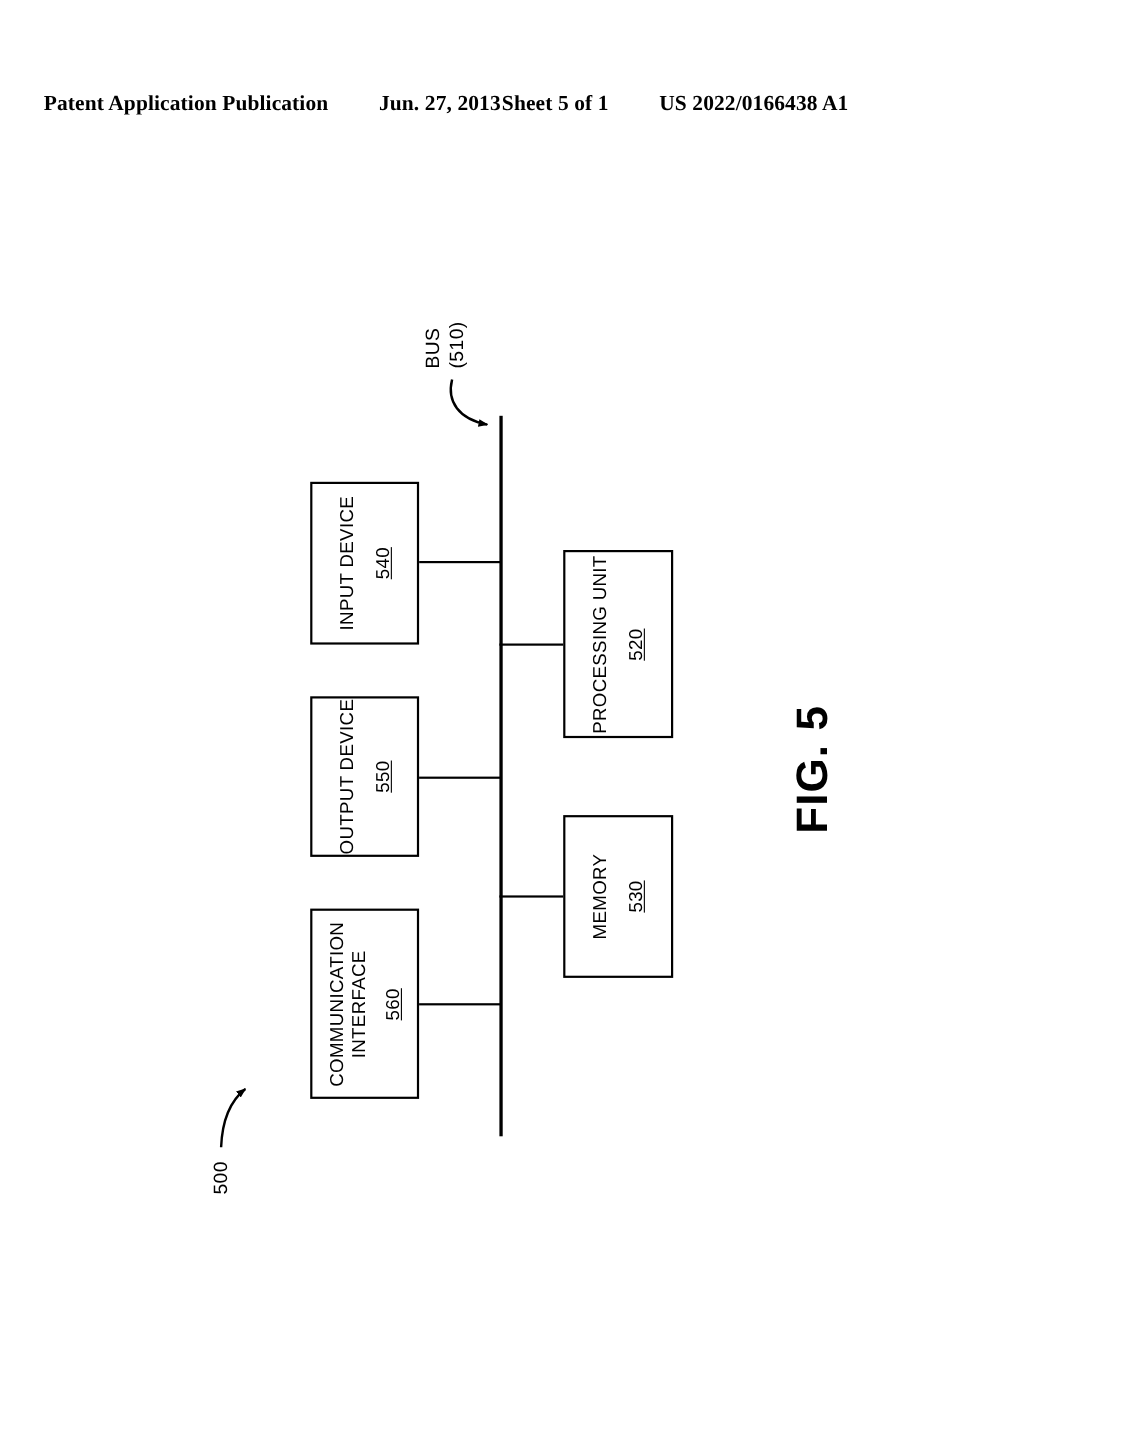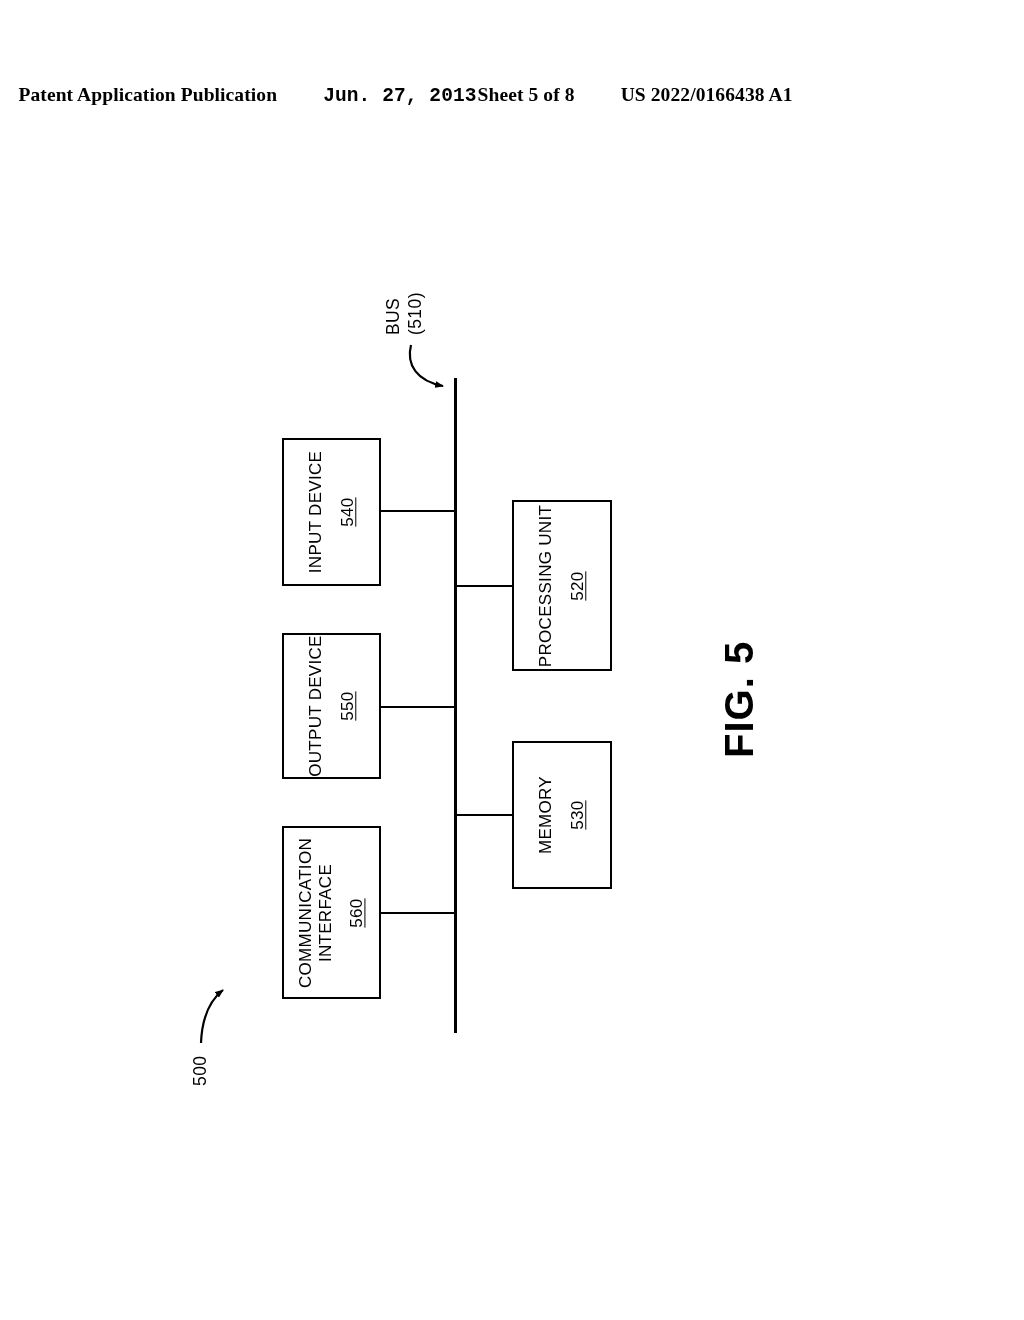--- a/index.html
+++ b/index.html
@@ -26,21 +26,21 @@
     display: flex;
     justify-content: center;
     align-items: baseline;
     font-family: "Liberation Serif", serif;
     font-weight: bold;
     font-size: 19.5px;
     letter-spacing: 0.1px;
     white-space: nowrap;
   }
   #page-header .hdr-left   { margin-right: 46px; }
-  #page-header .hdr-date   { margin-right: 1px; font-family: Liberation Mono, monospace; }
+  #page-header .hdr-date   { margin-right: 1px; }
   #page-header .hdr-sheet  { margin-right: 46px; }
   #page-header .hdr-right  { }
 
   
   #figure-canvas {
     position: absolute;
     left: 0;
     top: 0;
     width: 1024px;
     height: 1320px;
@@ -148,21 +148,21 @@
     height: 1320px;
     pointer-events: none;
   }
 </style>
 </head>
 <body>
 
 <div id="page-header">
   <span class="hdr-left">Patent Application Publication</span>
   <span class="hdr-date">Jun. 27, 2013</span>
-  <span class="hdr-sheet">Sheet 5 of 8</span>
+  <span class="hdr-sheet">Sheet 5 of 1</span>
   <span class="hdr-right">US 2022/0166438 A1</span>
 </div>
 
 <div id="figure-canvas">
 
   <div id="bus-line"></div>
 
   <div class="connector" id="connector-input-device"></div>
   <div class="connector" id="connector-output-device"></div>
   <div class="connector" id="connector-communication-iface"></div>

